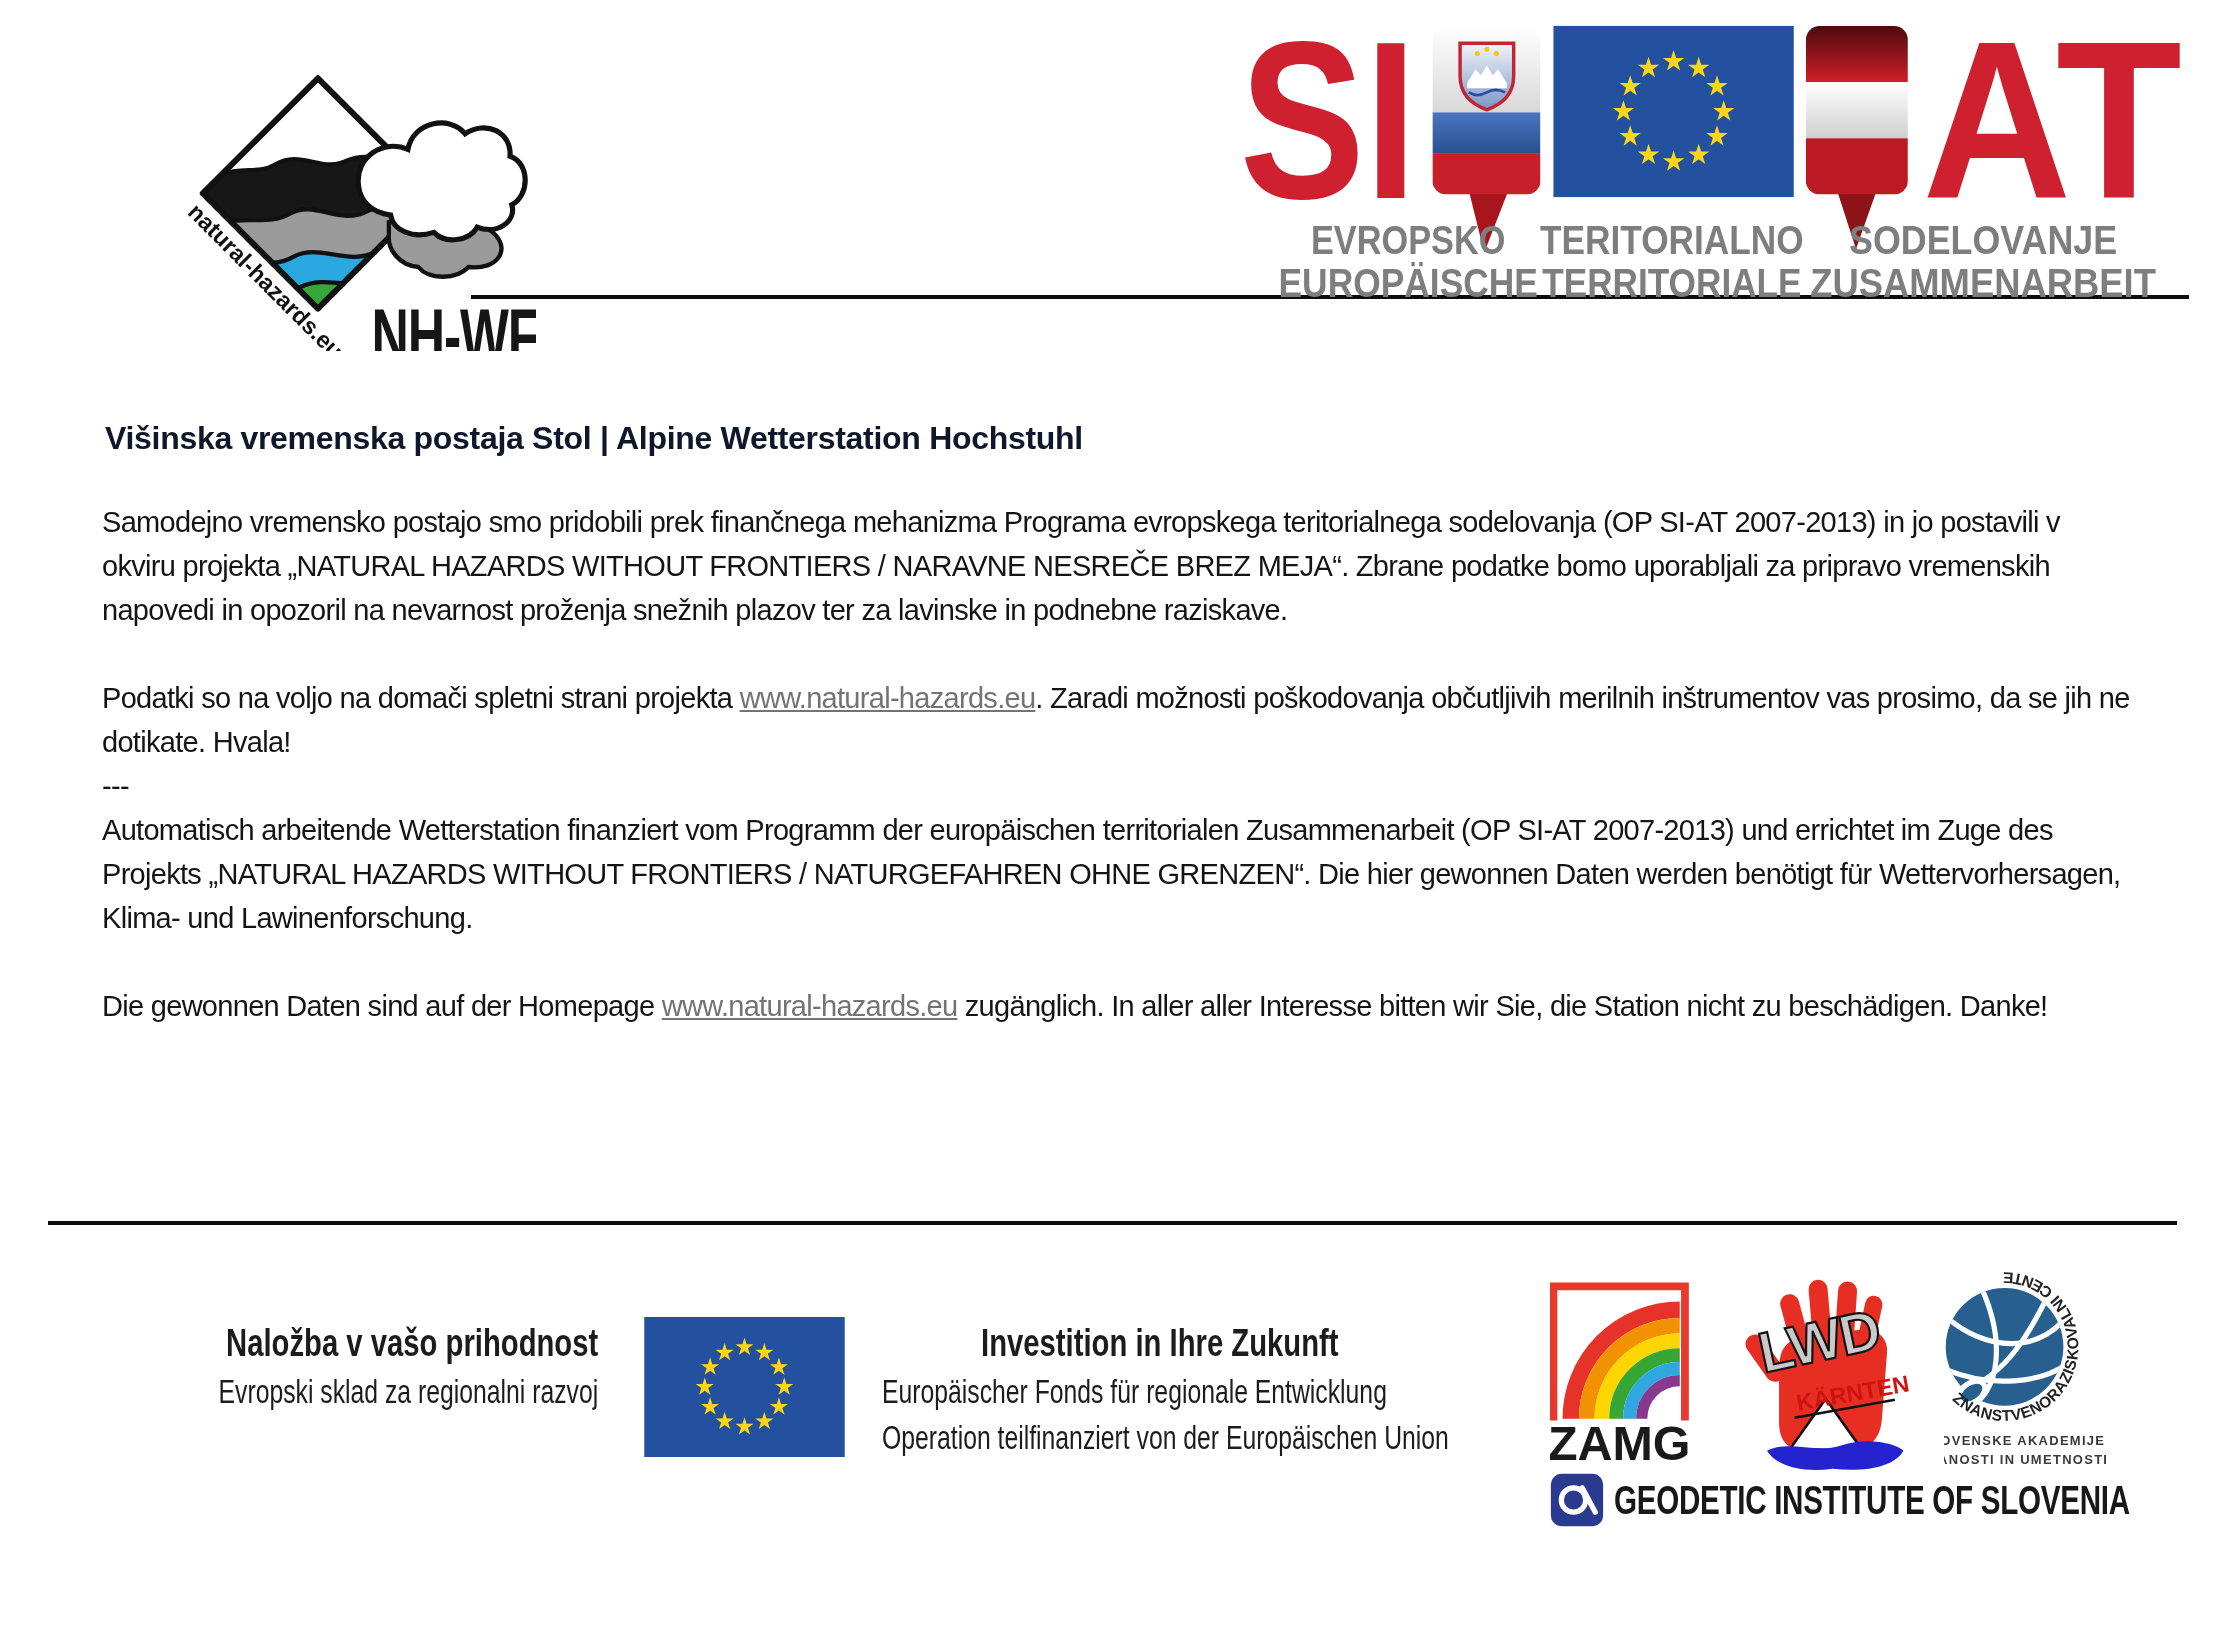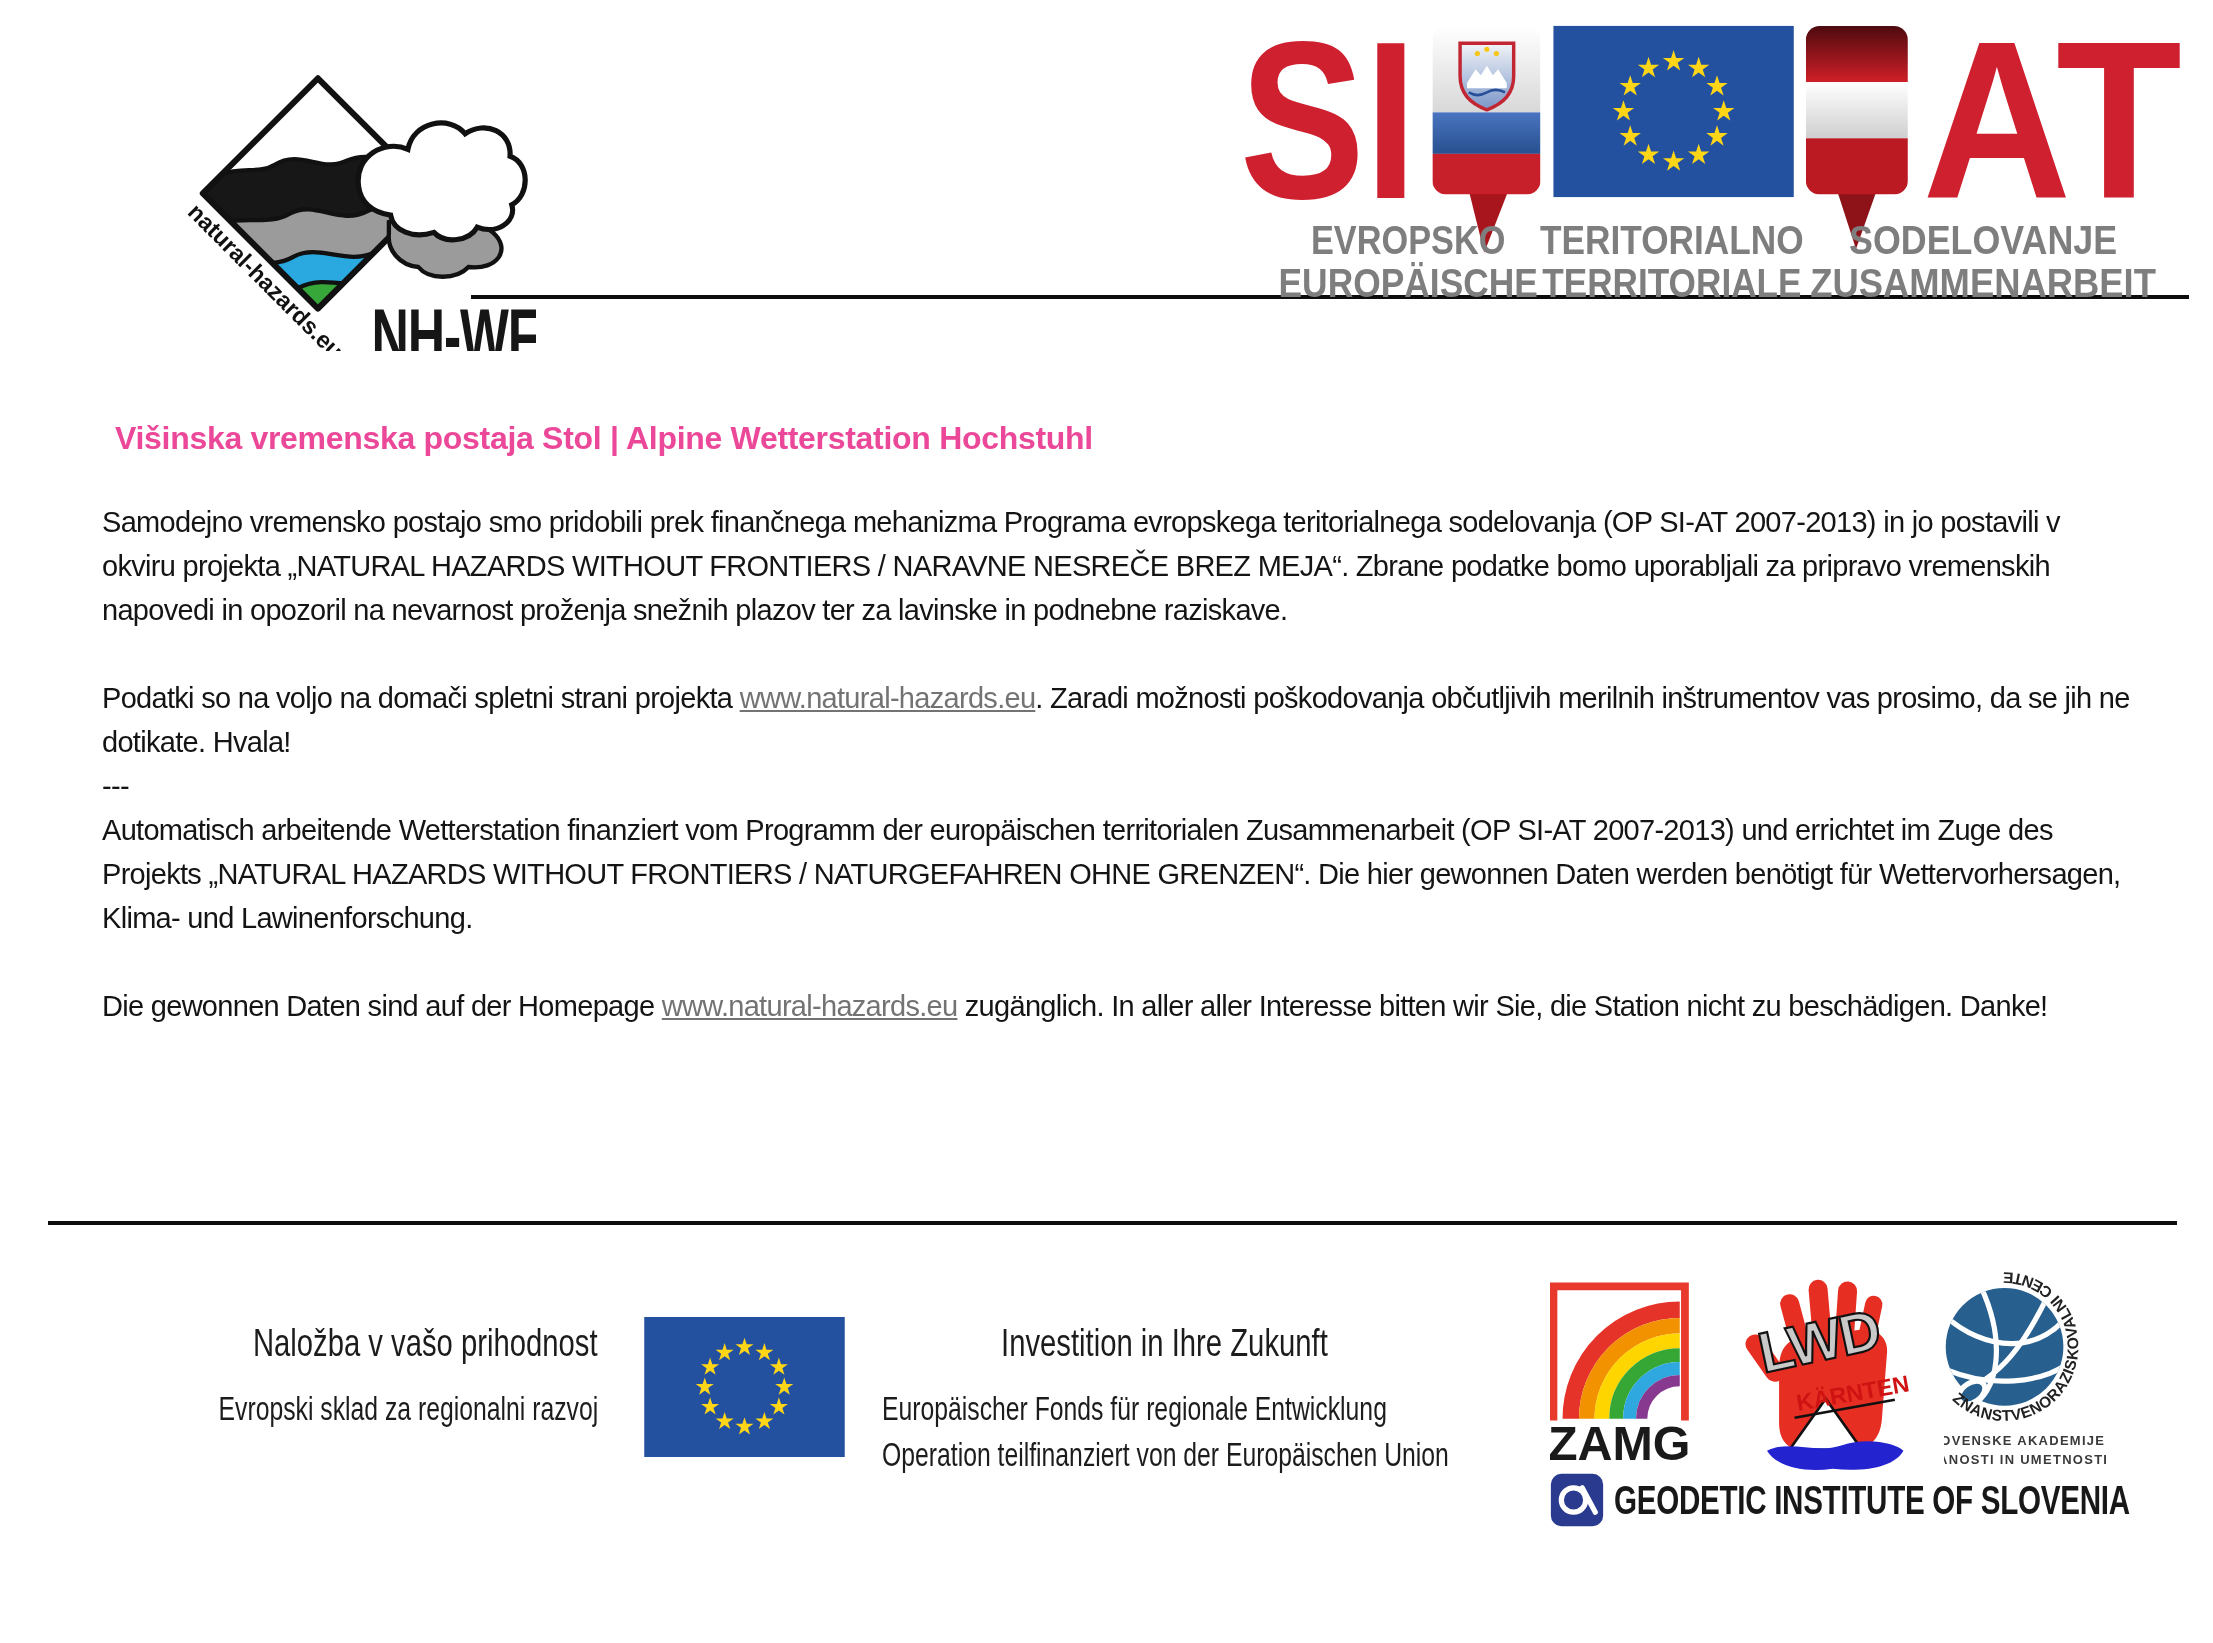--- a/index.html
+++ b/index.html
@@ -8,32 +8,32 @@
     font-family:"Liberation Sans", sans-serif; color:#151515; overflow:hidden;
   }
   svg text { font-family:"Liberation Sans", sans-serif; }
 
   
   .nhwf-logo { position:absolute; left:86px; top:35px; width:450px; height:316px; }
   .header-rule { position:absolute; left:471px; top:295px; width:1718px; height:4.3px; background:#0d0d0d; }
   .siat-logo { position:absolute; left:1235px; top:19px; width:955px; height:287px; }
 
   
-  .doc-title { position:absolute; left:115px; top:420px; font-size:32px; font-weight:bold; letter-spacing:-0.3px; color:#ec4899; }
+  .doc-title { position:absolute; left:105px; top:420px; font-size:32px; font-weight:bold; letter-spacing:-0.3px; color:#0f172a; }
   .doc-body  { position:absolute; left:102px; top:500px; width:2032px; font-size:29px; line-height:44px; letter-spacing:-0.7px; color:#141414; }
   .doc-body p { margin:0; }
   .doc-body p.gap-after { margin-bottom:44px; }
   .doc-body a.link { color:#737373; text-decoration:underline; cursor:pointer; }
 
   .mid-rule { position:absolute; left:48px; top:1221px; width:2129px; height:4.3px; background:#0d0d0d; }
 
   
   .f-sl { position:absolute; left:52px; top:1321px; width:546px; text-align:right; color:#1c1c1c; }
   .f-de { position:absolute; left:882px; top:1321px; width:674px; text-align:center; color:#1c1c1c; }
-  .f-bold { font-size:39px; font-weight:normal; margin-bottom:21px; white-space:nowrap; }
+  .f-bold { font-size:39px; font-weight:bold; margin-bottom:4px; white-space:nowrap; }
   .f-line { font-size:33px; line-height:46px; white-space:nowrap; }
   .cond   { display:inline-block; transform:scaleX(0.75); }
   .f-sl .cond { transform-origin:right center; }
   .f-de .cond { transform-origin:left center; }
 
   .f-euflag { position:absolute; left:644px; top:1317px; width:201px; height:140px; }
   .zamg-logo { position:absolute; left:1550px; top:1282px; width:173px; height:186px; }
   .lwd-logo  { position:absolute; left:1729px; top:1271px; width:190px; height:203px; }
   .zrc-logo  { position:absolute; left:1944px; top:1256px; width:186px; height:218px; }
 

